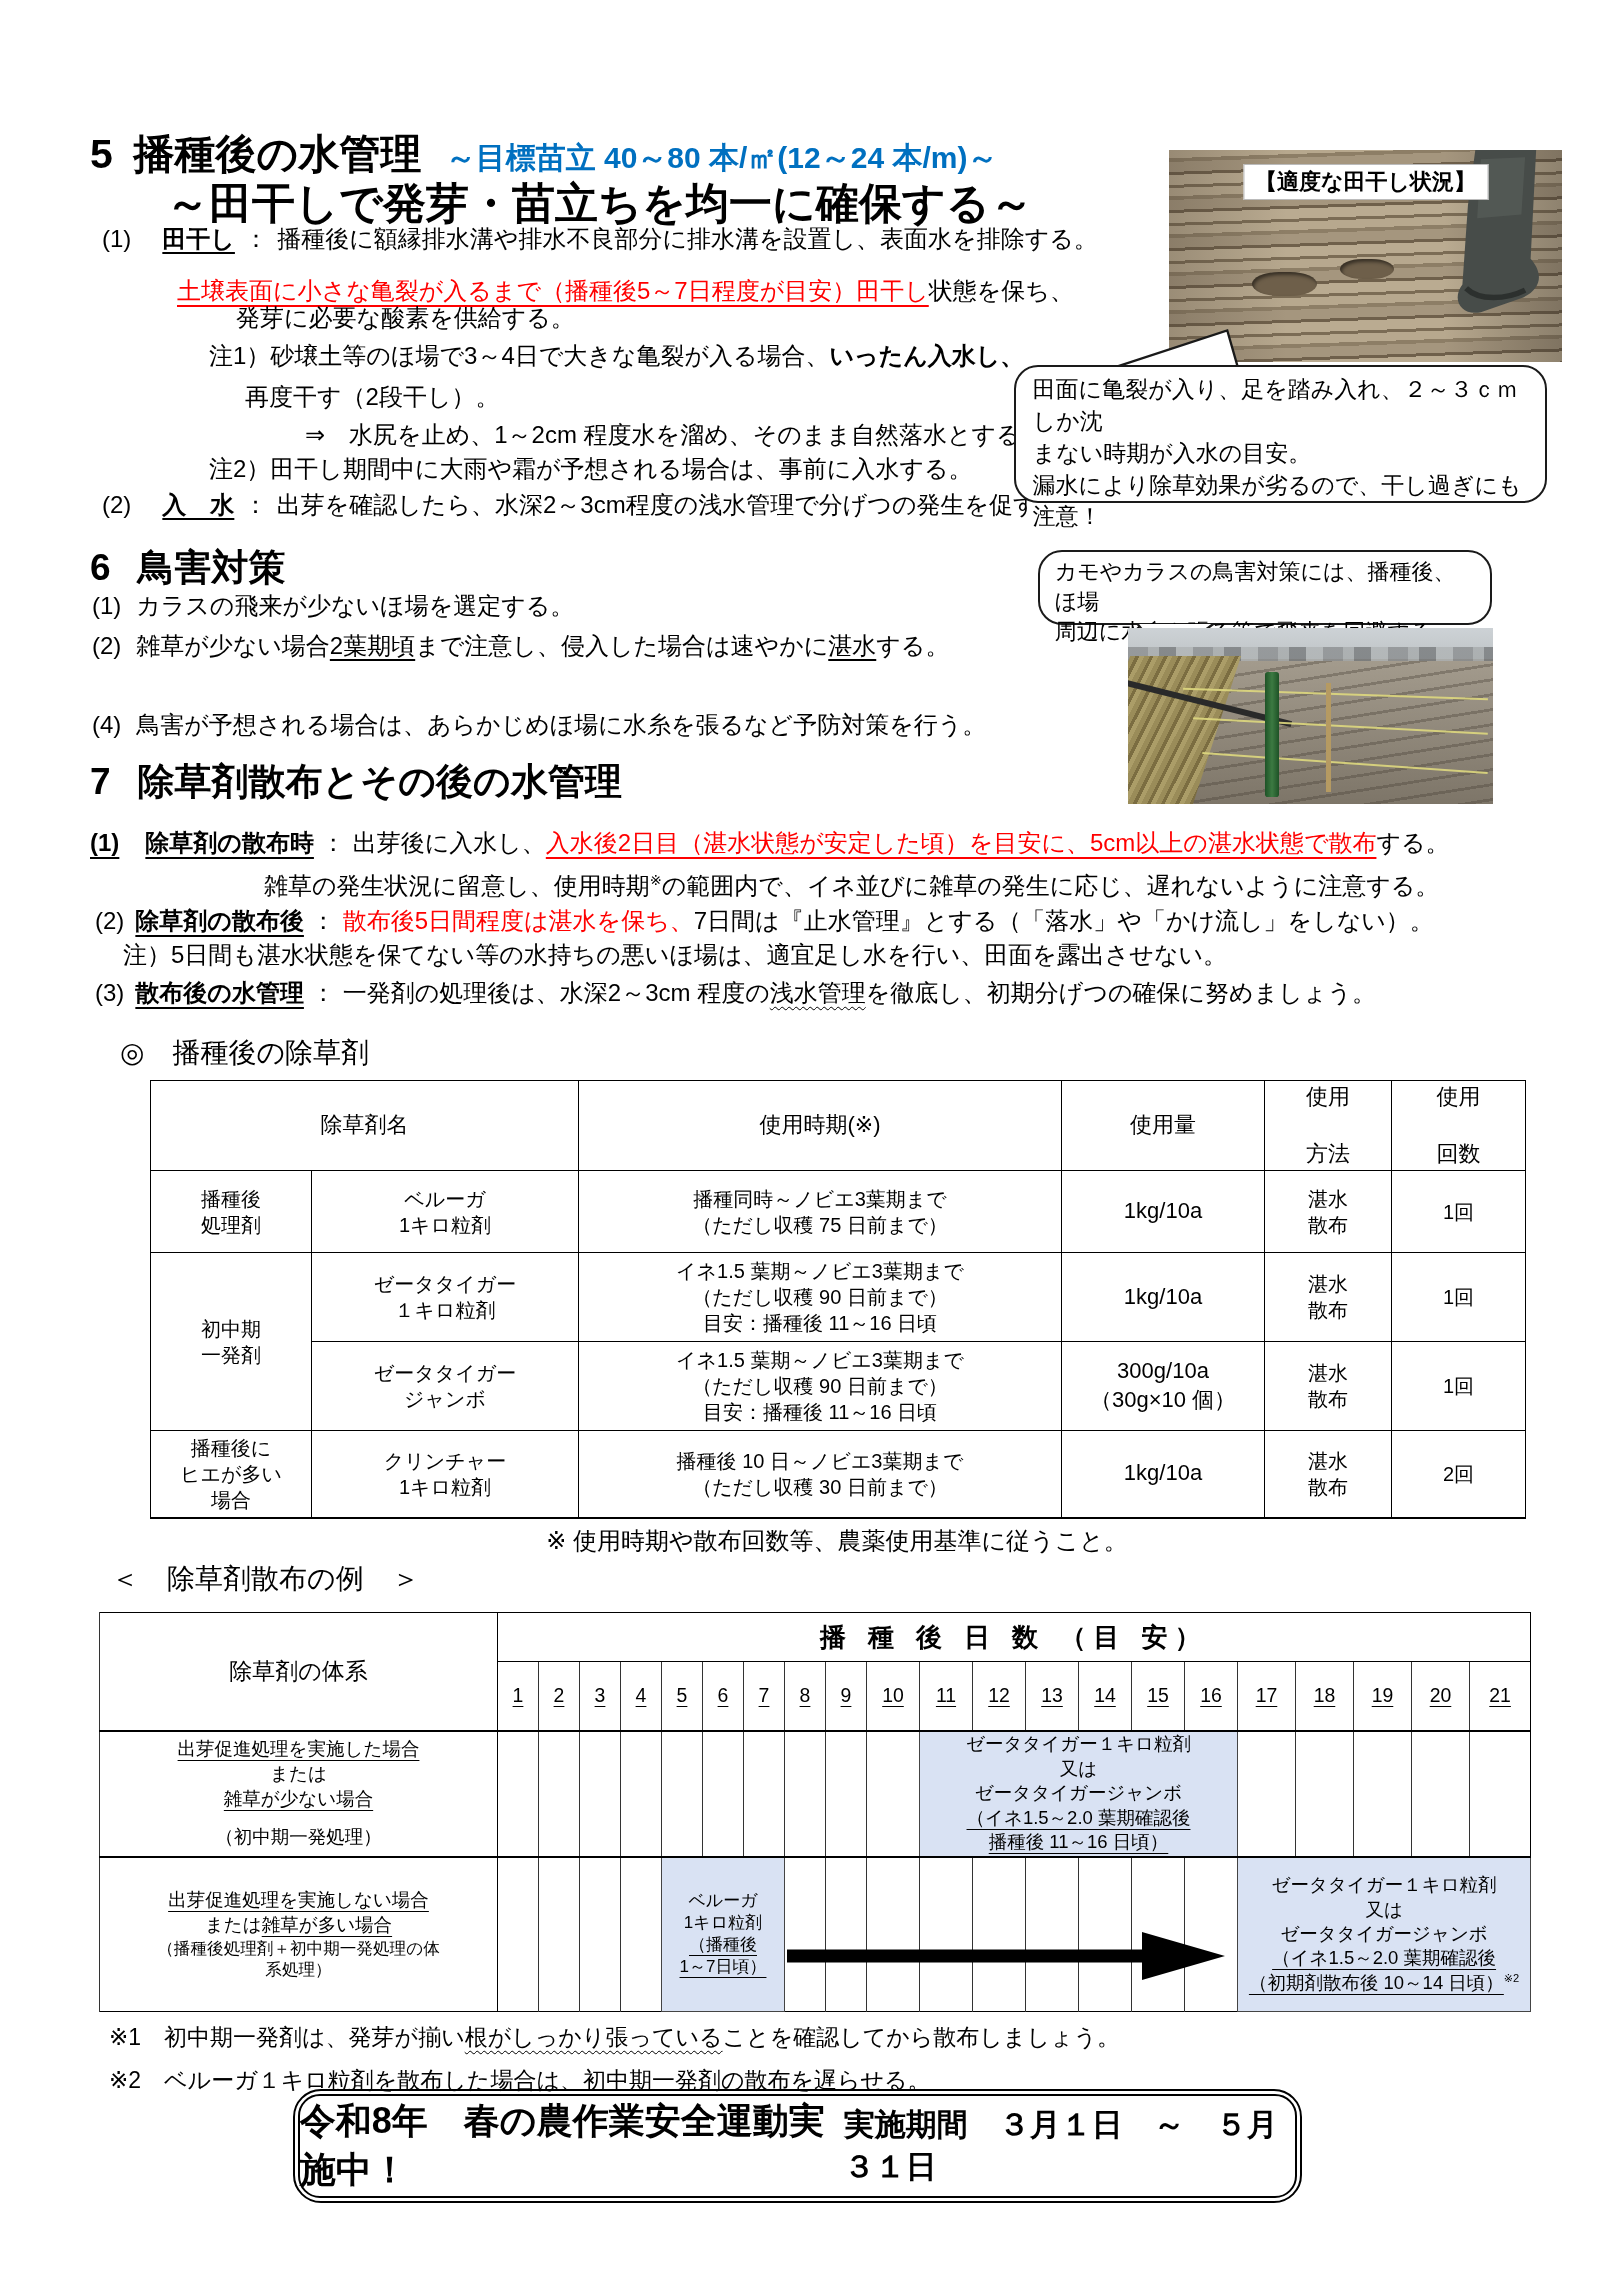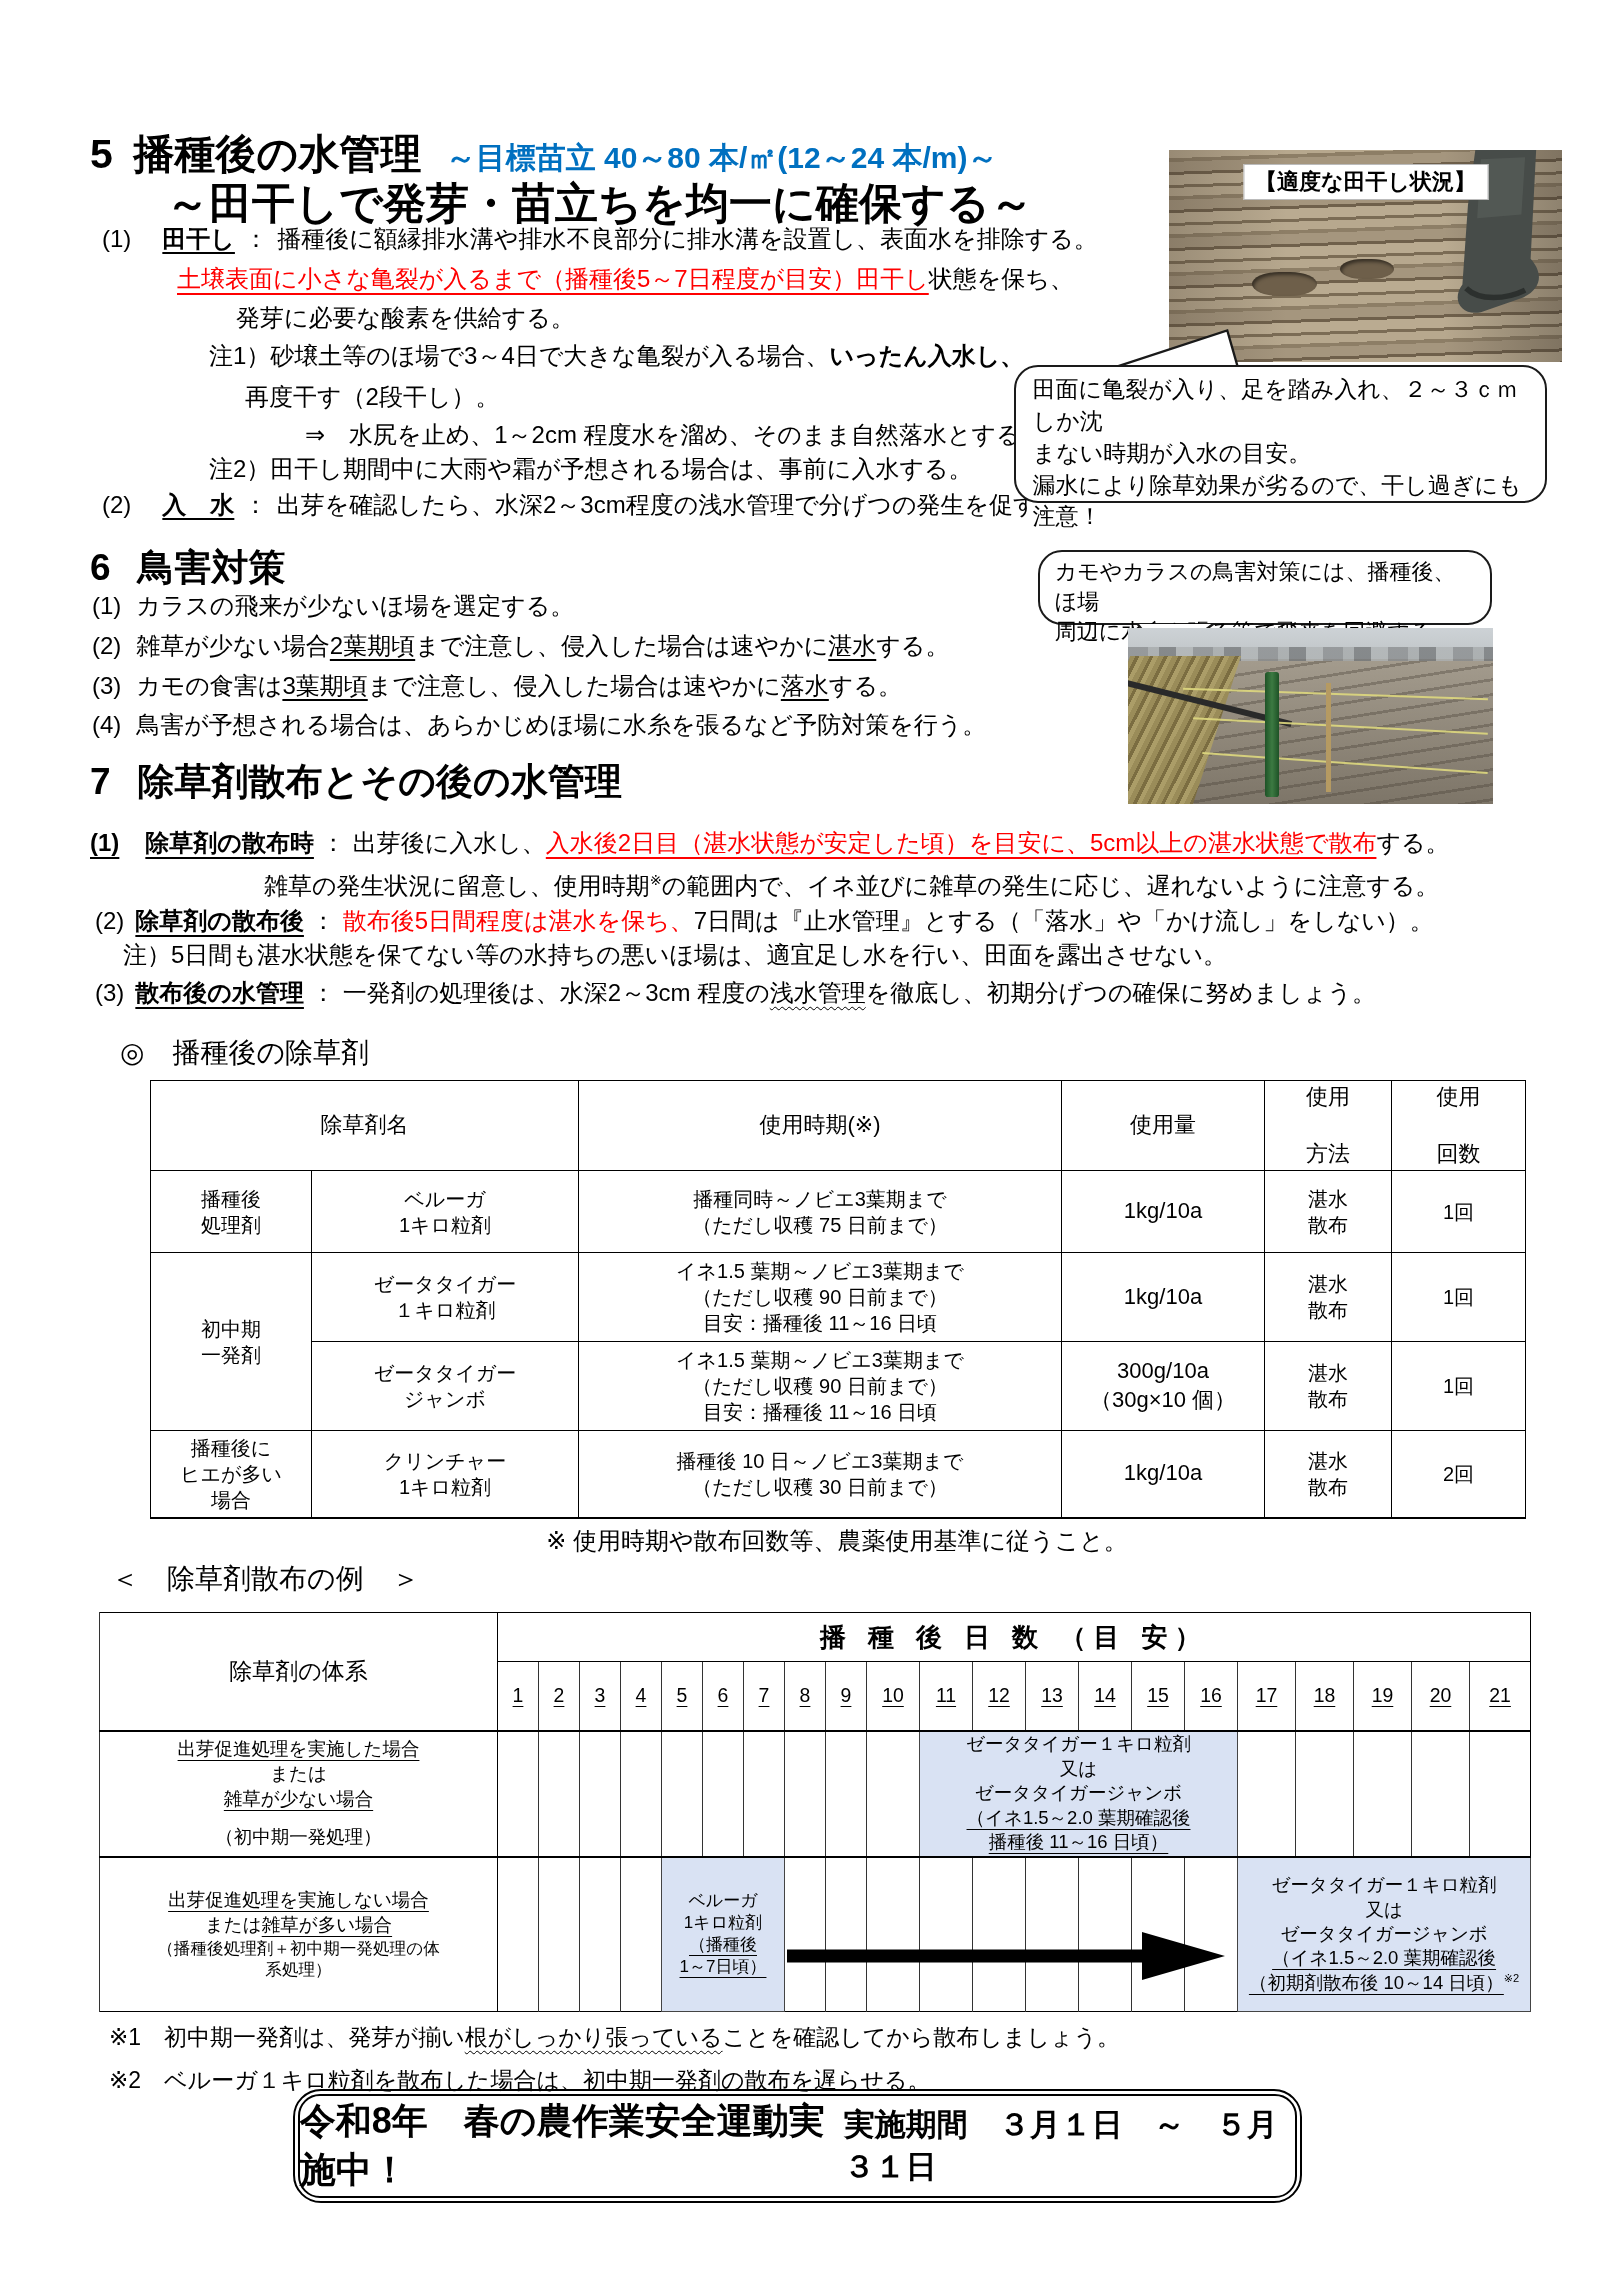--- a/index.html
+++ b/index.html
@@ -90,21 +90,21 @@
   <div class="abs" style="left:90px;top:127px;">
     <span class="h5-title">5</span>
     <span class="h5-title" style="margin-left:16.6px;">播種後の水管理</span>
     <span class="h5-sub-blue blue" style="margin-left:20px;">～目標苗立 40～80 本/㎡(12～24 本/m)～</span>
   </div>
   <div class="abs h5-sub2" style="left:166px;top:175px;">～田干しで発芽・苗立ちを均一に確保する～</div>
 
   <div class="abs body-line" style="left:102px;top:224px;">
     <span>(1)</span><span style="display:inline-block;width:31px;"></span><span class="u bold">田干し</span><span style="margin:0 9.2px;">：</span><span>播種後に額縁排水溝や排水不良部分に排水溝を設置し、表面水を排除する。</span>
   </div>
-  <div class="abs body-line" style="left:177px;top:264px;">
+  <div class="abs body-line" style="left:177px;top:276px;">
     <span class="red u-red">土壌表面に小さな亀裂が入るまで（播種後5～7日程度が目安）田干し</span><span>状態を保ち、</span>
   </div>
   <div class="abs body-line" style="left:236px;top:303px;">発芽に必要な酸素を供給する。</div>
   <div class="abs body-line" style="left:209px;top:341px;">
     <span>注1）砂壌土等のほ場で3～4日で大きな亀裂が入る場合、</span><span class="bold">いったん入水し、</span>
   </div>
   <div class="abs body-line" style="left:245px;top:382px;">再度干す（2段干し）。</div>
   <div class="abs body-line" style="left:305px;top:420px;">⇒　水尻を止め、1～2cm 程度水を溜め、そのまま自然落水とする。</div>
   <div class="abs body-line" style="left:209px;top:454px;">注2）田干し期間中に大雨や霜が予想される場合は、事前に入水する。</div>
   <div class="abs body-line" style="left:102px;top:490px;">
@@ -134,23 +134,20 @@
 
   <div class="abs sec-head" style="left:90px;top:543px;">
     <span>6</span>
     <span style="margin-left:16.6px;">鳥害対策</span>
   </div>
   <div class="abs body-line" style="left:92px;top:591px;">
     <span>(1)</span><span style="display:inline-block;width:14.8px;"></span><span>カラスの飛来が少ないほ場を選定する。</span>
   </div>
   <div class="abs body-line" style="left:92px;top:631px;">
     <span>(2)</span><span style="display:inline-block;width:14.8px;"></span><span>雑草が少ない場合</span><span class="u">2葉期頃</span><span>まで注意し、侵入した場合は速やかに</span><span class="u">湛水</span><span>する。</span>
-  </div>
-  <div class="abs body-line" style="left:92px;top:671px;">
-    <span>(3)</span><span style="display:inline-block;width:14.8px;"></span><span>カモの食害は</span><span class="u">3葉期頃</span><span>まで注意し、侵入した場合は速やかに</span><span class="u">落水</span><span>する。</span>
   </div>
   <div class="abs body-line" style="left:92px;top:710px;">
     <span>(4)</span><span style="display:inline-block;width:14.8px;"></span><span>鳥害が予想される場合は、あらかじめほ場に水糸を張るなど予防対策を行う。</span>
   </div>
 
   <div class="abs bubble" style="left:1038px;top:550px;width:454px;height:75px;">
     <div class="bubble-inner pre" style="font-size:22px;padding:4.6px 14.8px;">カモやカラスの鳥害対策には、播種後、ほ場
 周辺に水糸を張る等で飛来を回避する。</div>
   </div>
   <svg class="tail-svg" style="left:1121px;top:622px;" width="120" height="41" viewBox="0 0 130 44">

